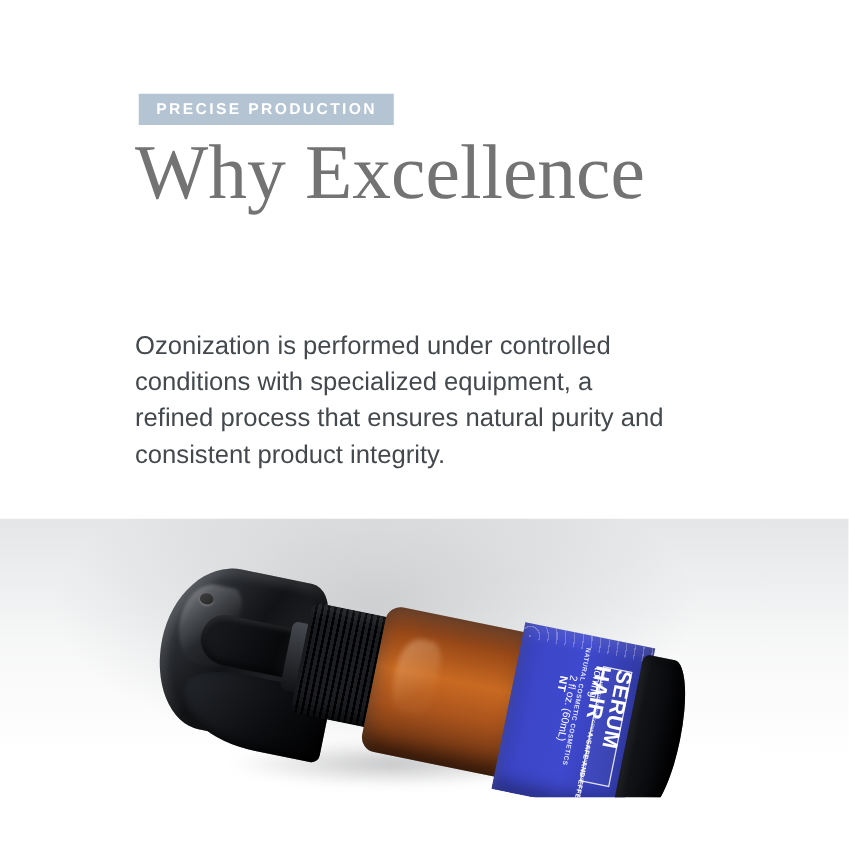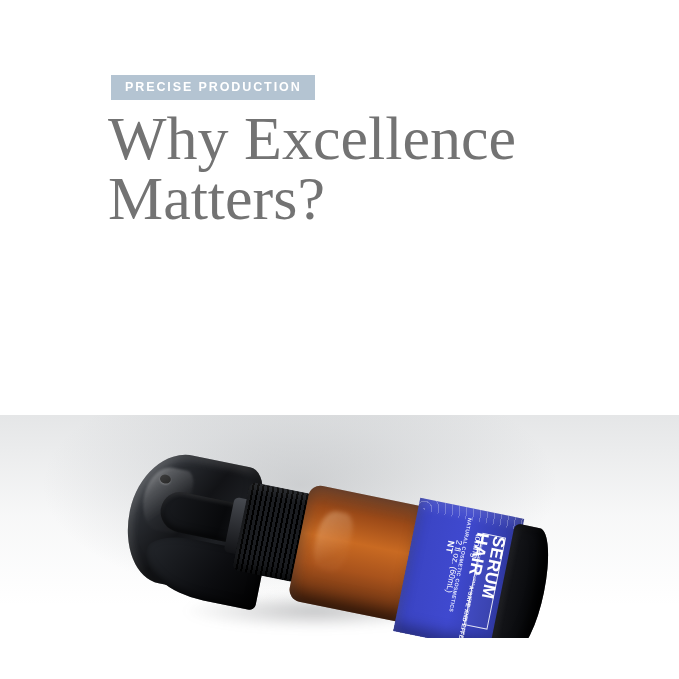--- a/index.html
+++ b/index.html
@@ -353,23 +353,23 @@
 <body>
 
 <div id="page">
 
   <div class="product-backdrop"></div>
 
   <div class="eyebrow">PRECISE PRODUCTION</div>
 
   <h1 class="headline">
     <span class="line">Why Excellence</span>
-    <span class="line">Matters?</span>
   </h1>
 
+  <p class="body-copy">Ozonization is performed under controlled conditions with specialized equipment, a refined process that ensures natural purity and consistent product integrity.</p>
 
   <div class="floor-shadow"></div>
 
   <div class="product">
 
     <div class="sprayer-shroud">
       <div class="sprayer-nozzle-hole"></div>
     </div>
     <div class="sprayer-trigger"></div>
     <div class="sprayer-tail"></div>

